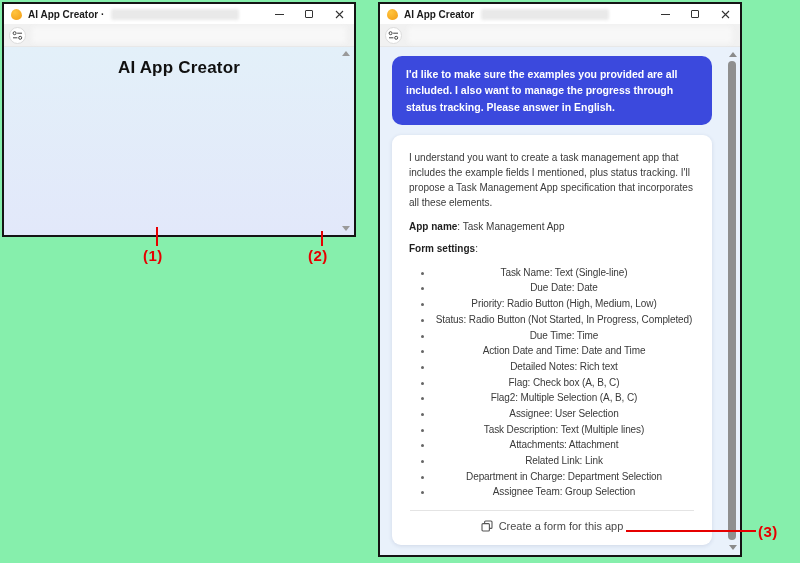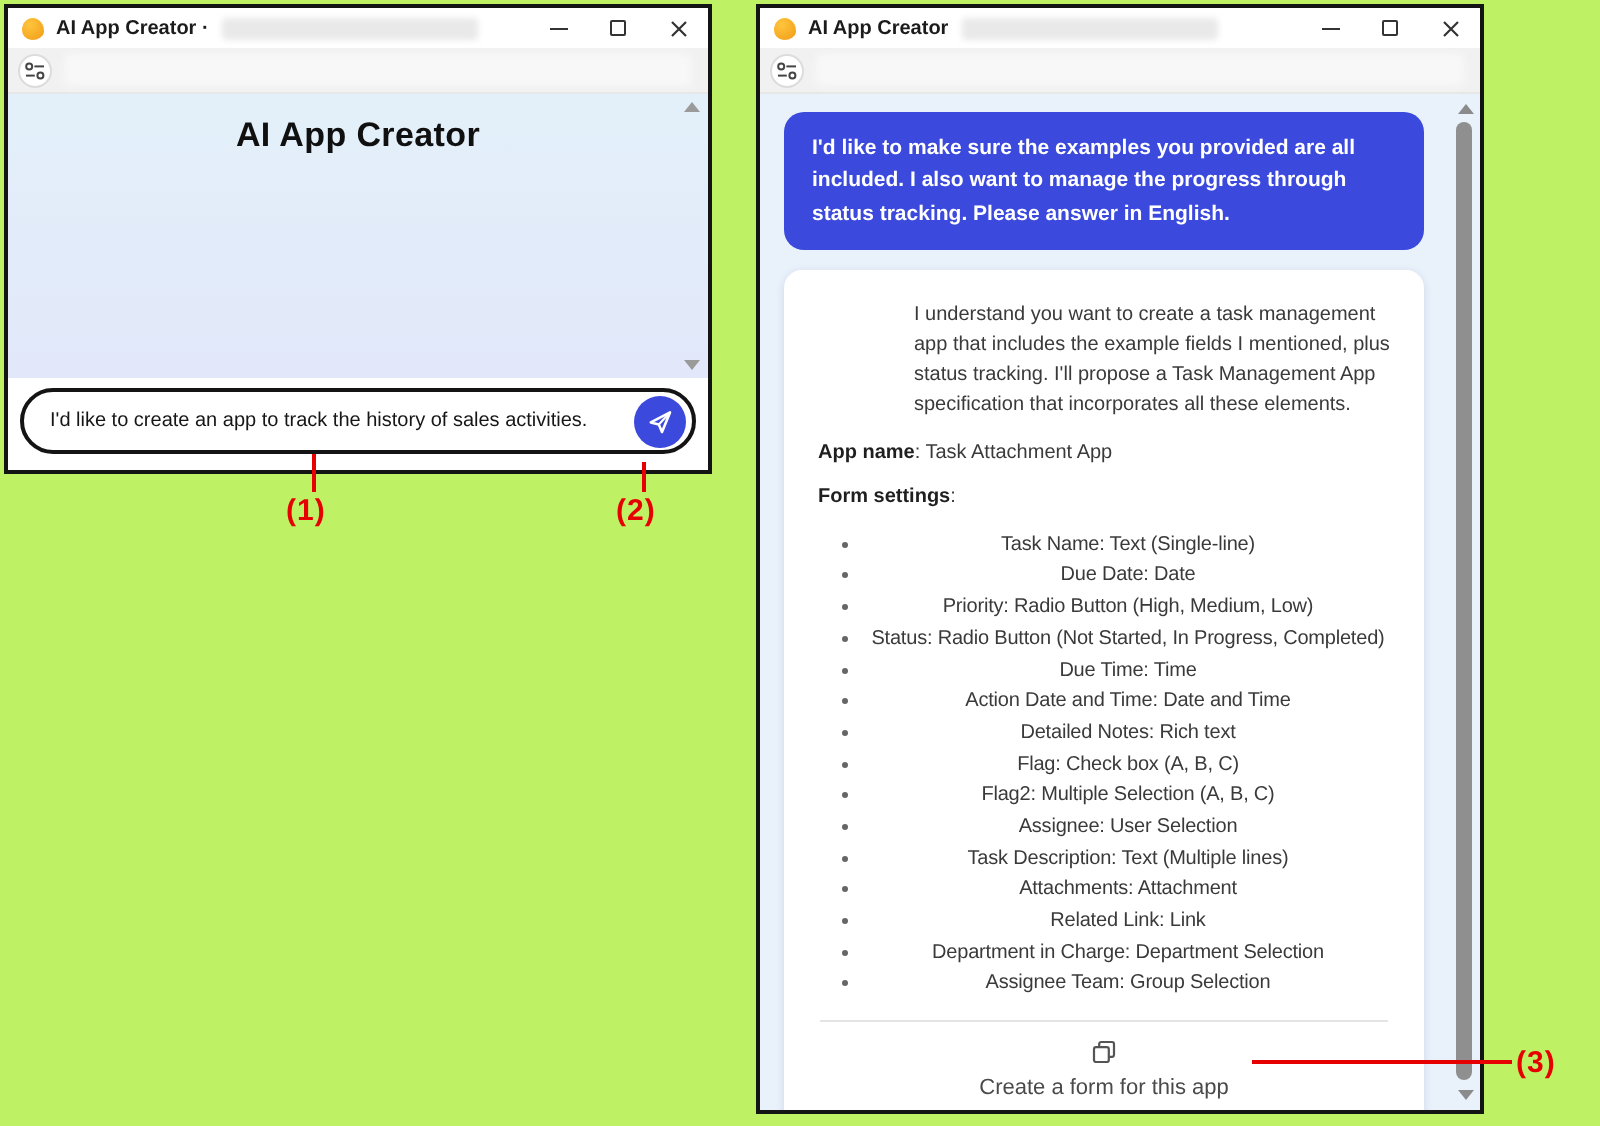--- a/index.html
+++ b/index.html
@@ -1,18 +1,18 @@
 <!DOCTYPE html>
 <html style="--accent: #3b49dd; --annotation-red: #e60000; --window-bg: #e9f1fb; --left-gradient-top: #e3f0f9; --left-gradient-bottom: #e2e8fa;"><head>
 <meta charset="utf-8">
 <style>
   * { box-sizing: border-box; margin: 0; padding: 0; }
   html,body { background:#fff; }
   .canvas {
-    position: relative; width: 800px; height: 563px; background: #bef264;
+    position: relative; width: 800px; height: 563px; background: #86efac;
     font-family: "Liberation Sans", sans-serif; overflow: hidden;
   }
   
   .window { position:absolute; border:2px solid #141414; background:#fff; display:flex; flex-direction:column; }
   .win-left  { left:2px; top:2px; width:354px; height:235px; }
   .win-right { left:378px; top:2px; width:364px; height:555px; }
   .titlebar { height:20px; flex:none; display:flex; align-items:center; padding-left:7px; background:#fff; }
   .app-icon { width:11px; height:11px; flex:none;
     background: radial-gradient(circle at 35% 30%, #ffc43e, #f29c14);
     border-radius: 48% 52% 55% 45% / 55% 60% 40% 45%; }
@@ -35,28 +35,28 @@
   .arrow.up { top:4px; border-bottom:5px solid #9a9a9a; }
   .arrow.down { bottom:4px; border-top:5px solid #9a9a9a; }
   .input-bar { height:46px; flex:none; background:#fff; padding:5px 6px 0; }
   .input-box { height:33px; border:2px solid #141414; border-radius:17px; background:#fff; display:flex; align-items:center; padding:0 3px 0 13px; }
   .input-box input { flex:1; border:none; outline:none; background:transparent; font-family:inherit; font-size:10px; color:#161616; }
   .send-btn { width:26px; height:26px; border-radius:50%; border:none; background:var(--accent,#3b49dd); display:flex; align-items:center; justify-content:center; cursor:pointer; flex:none; }
   
   .chat-right { flex:1; position:relative; background:var(--window-bg,#e9f1fb); padding:9px 28px 17px 12px; overflow:hidden; }
   .bubble { background:var(--accent,#3b49dd); color:#fff; border-radius:10px; padding:10px 14px; font-size:10.5px; font-weight:600; line-height:1.55; }
   .card { margin-top:10px; background:#fff; border-radius:9px; box-shadow:0 1px 4px rgba(25,45,90,.12); padding:15px 17px 6px; color:#333; }
-  .card .para { font-size:10px; line-height:1.5; color:#3a3a3a; margin-bottom:11px;margin-left:48px; }
+  .card .para { font-size:10px; line-height:1.5; color:#3a3a3a; margin-bottom:11px; }
   .kv { font-size:10px; margin-bottom:11px; color:#3a3a3a; }
   .kv b { color:#1f1f1f; }
   ul.fields { margin:2px 0 10px; padding-left:24px; list-style:disc;text-align:center; }
   ul.fields li { font-size:10px; line-height:1.57; color:#3a3a3a; white-space:nowrap; letter-spacing:-.1px; }
   ul.fields li::marker { color:#666; font-size:9px; }
   .divider { border-top:1px solid #e4e4e4; margin:10px 1px 0; }
-  .create-link { display:flex; align-items:center; justify-content:center; gap:6px; padding:9px 0 7px; color:#4a4a4a; font-size:11px; cursor:pointer;flex-direction:column; }
+  .create-link { display:flex; align-items:center; justify-content:center; gap:6px; padding:9px 0 7px; color:#4a4a4a; font-size:11px; cursor:pointer; }
   
   .scrollbar { position:absolute; top:1px; right:1px; bottom:1px; width:13px; }
   .sb-arrow { position:absolute; left:3px; width:0; height:0; border-left:4px solid transparent; border-right:4px solid transparent; }
   .sb-arrow.up { top:4px; border-bottom:5px solid #8b8b8b; }
   .sb-arrow.down { bottom:4px; border-top:5px solid #8b8b8b; }
   .sb-thumb { position:absolute; left:2px; width:8px; top:13px; bottom:14px; background:#8f8f8f; border-radius:4px; }
   
   .ann-line { position:absolute; background:var(--annotation-red,#e60000); z-index:10; }
   .ann-label { position:absolute; color:var(--annotation-red,#e60000); font-size:15px; font-weight:800; letter-spacing:.5px; z-index:10; }
   #ann-line-1 { left:156px; top:227px; width:2px; height:19px; }
@@ -99,31 +99,20 @@
           <circle cx="8.2" cy="6.8" r="1.5" fill="none" stroke="#444" stroke-width="1"></circle>
         </svg>
       </button>
       <span class="redact redact-toolbar"></span>
     </div>
     <div class="chat-left">
       <span class="arrow up"></span>
       <h1 class="welcome-heading">AI App Creator</h1>
       <span class="arrow down"></span>
     </div>
-    <div class="input-bar">
-      <div class="input-box">
-        <input type="text" value="I'd like to create an app to track the history of sales activities." style="">
-        <button class="send-btn">
-          <svg width="14" height="14" viewBox="0 0 14 14">
-            <path d="M2.4 7.2 L12 2.2 L8 12 L6.4 8.2 Z" fill="none" stroke="#fff" stroke-width="1.3" stroke-linejoin="round"></path>
-            <line x1="6.4" y1="8.2" x2="12" y2="2.2" stroke="#fff" stroke-width="1.1"></line>
-          </svg>
-        </button>
-      </div>
-    </div>
   </section>
 
   <section class="window win-right">
     <div class="titlebar">
       <span class="app-icon"></span>
       <span class="win-title">AI App Creator</span>
       <span class="redact redact-title"></span>
       <div class="controls">
         <button class="ctrl">
             <span class="glyph-min"></span>
@@ -146,21 +135,21 @@
           <line x1="1" y1="6.8" x2="5.4" y2="6.8" stroke="#444" stroke-width="1"></line>
           <circle cx="8.2" cy="6.8" r="1.5" fill="none" stroke="#444" stroke-width="1"></circle>
         </svg>
       </button>
       <span class="redact redact-toolbar"></span>
     </div>
     <div class="chat-right">
       <div class="bubble">I'd like to make sure the examples you provided are all included. I also want to manage the progress through status tracking. Please answer in English.</div>
       <div class="card">
         <p class="para">I understand you want to create a task management app that includes the example fields I mentioned, plus status tracking. I'll propose a Task Management App specification that incorporates all these elements.</p>
-        <p class="kv"><b>App name</b><span>: Task Attachment App</span></p>
+        <p class="kv"><b>App name</b><span>: Task Management App</span></p>
         <p class="kv"><b>Form settings</b><span>:</span></p>
         <ul class="fields">
             <li>Task Name: Text (Single-line)</li>
             <li>Due Date: Date</li>
             <li>Priority: Radio Button (High, Medium, Low)</li>
             <li>Status: Radio Button (Not Started, In Progress, Completed)</li>
             <li>Due Time: Time</li>
             <li>Action Date and Time: Date and Time</li>
             <li>Detailed Notes: Rich text</li>
             <li>Flag: Check box (A, B, C)</li>

